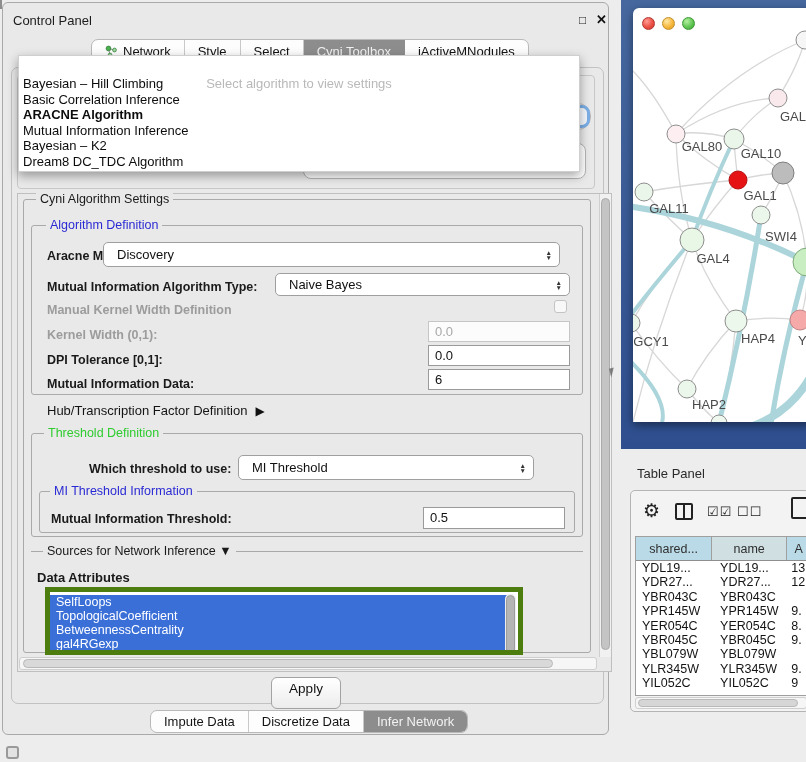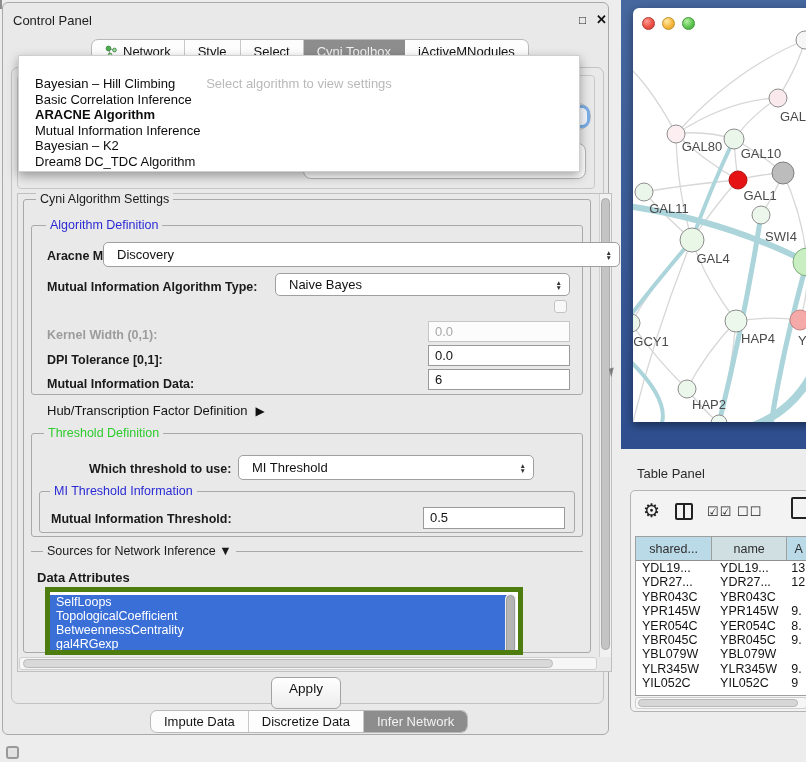--- a/index.html
+++ b/index.html
@@ -41,21 +41,21 @@
     background:#fff; border:1px solid #b5b5b5; border-radius:13px; }
   .focus-ring { left:560px; top:102px; width:27px; height:23px;
     border:3px solid #7baee6; border-radius:8px; background:#f4f8fd; }
   .combo-frag-b { left:300px; top:140px; width:283px; height:36px;
     background:#fff; border:1px solid #b5b5b5; border-radius:8px; }
 
   
   .popup { left:18px; top:55px; width:562px; height:117px; background:#fff;
     border:1px solid #cfcfcf; box-shadow:0 4px 10px rgba(0,0,0,.35); z-index:60; }
   .popup-header { text-align:center; color:#b9b9b9; font-size:13px; padding-top:20px; height:20px; }
-  .popup-item { font-size:13px; color:#0c0c0c; height:15.5px; line-height:15.5px; padding-left:16px; white-space:nowrap; }
+  .popup-item { font-size:13px; color:#0c0c0c; height:15.5px; line-height:15.5px; padding-left:4px; white-space:nowrap; }
   .popup-item.bold { font-weight:bold; }
 
   
   .settings-viewport { left:14px; top:190px; width:595px; height:479px;
     border:1px solid #bfbfbf; background:#e9e9e9; }
   .vscroll { left:596px; top:191px; width:12px; height:463px; background:#f1f1f1; border-left:1px solid #cfcfcf; }
   .vscroll .thumb { position:absolute; left:1px; top:4px; width:9px; height:452px;
     background:#c4c4c4; border-radius:5px; border:1px solid #ababab; }
 
   .fieldset { position:absolute; border:1px solid #a9a9a9; border-radius:3px; }
@@ -198,35 +198,36 @@
     </div>
 
   <div class="abs fieldset" style="left:20px; top:196px; width:568px; height:454px;">
     <span class="legend" style="left:12px; color:#1a1a1a;">Cyni Algorithm Settings</span>
   </div>
 
   <div class="abs fieldset" style="left:28px; top:222px; width:552px; height:170px;">
     <span class="legend blue" style="left:14px;">Algorithm Definition</span>
   </div>
   <div class="abs lbl" style="left:44px; top:246px;">Aracne Mode:</div>
-  <div class="abs combo" style="left:100px; top:239px; width:517px; height:25px;">
+  <div class="abs combo" style="left:100px; top:239px; width:457px; height:25px;">
     <span>Discovery</span>
     <span class="arrows">
         <span>▲</span>
         <span>▼</span>
       </span>
   </div>
   <div class="abs lbl" style="left:44px; top:277px;">Mutual Information Algorithm Type:</div>
   <div class="abs combo" style="left:272px; top:270px; width:295px; height:23px;">
     <span>Naive Bayes</span>
     <span class="arrows">
         <span>▲</span>
         <span>▼</span>
       </span>
   </div>
+  <div class="abs lbl gray" style="left:44px; top:300px;">Manual Kernel Width Definition</div>
   <div class="abs checkbox" style="left:551px; top:297px;"></div>
   <div class="abs lbl gray" style="left:44px; top:325px;">Kernel Width (0,1):</div>
   <div class="abs field disabled" style="left:425px; top:318px; width:142px; height:21px;">0.0</div>
   <div class="abs lbl" style="left:44px; top:350px;">DPI Tolerance [0,1]:</div>
   <div class="abs field" style="left:425px; top:342px; width:142px; height:21px;">0.0</div>
   <div class="abs lbl" style="left:44px; top:374px;">Mutual Information Data:</div>
   <div class="abs field" style="left:425px; top:366px; width:142px; height:21px;">6</div>
 
   <div class="abs hub-row" style="left:44px; top:400px;">
     <span>Hub/Transcription Factor Definition</span><span class="tri-right">▶</span>

